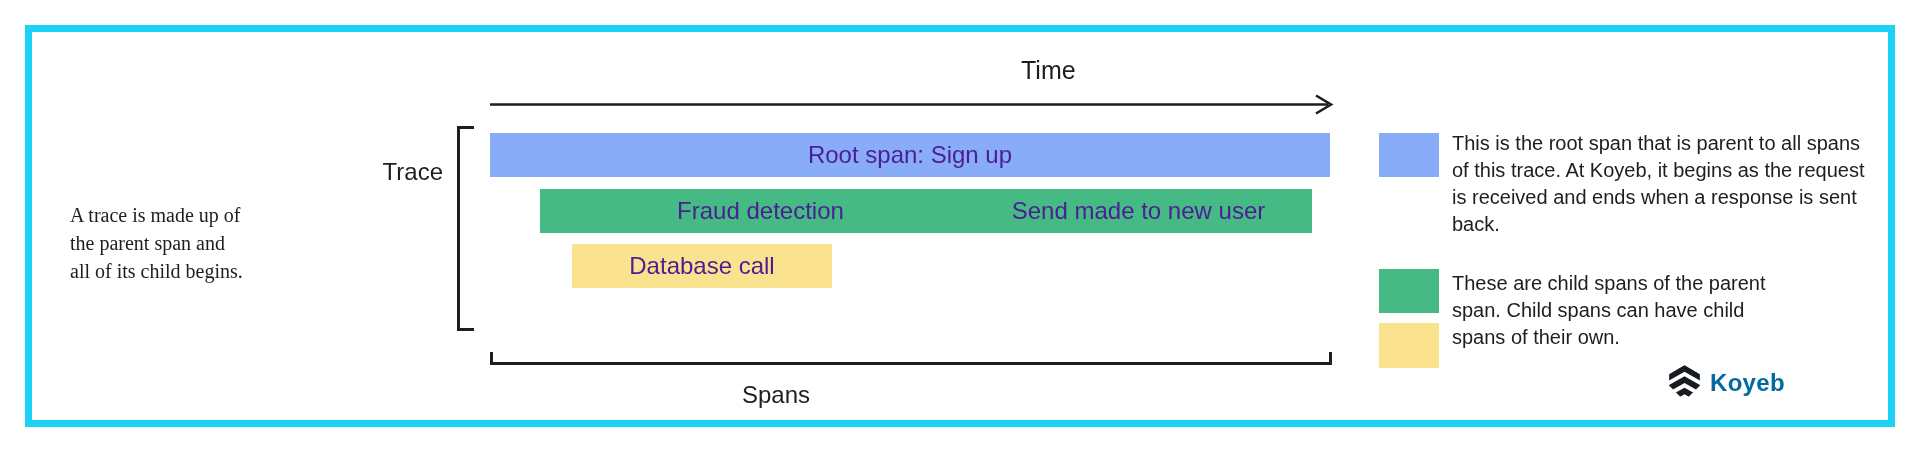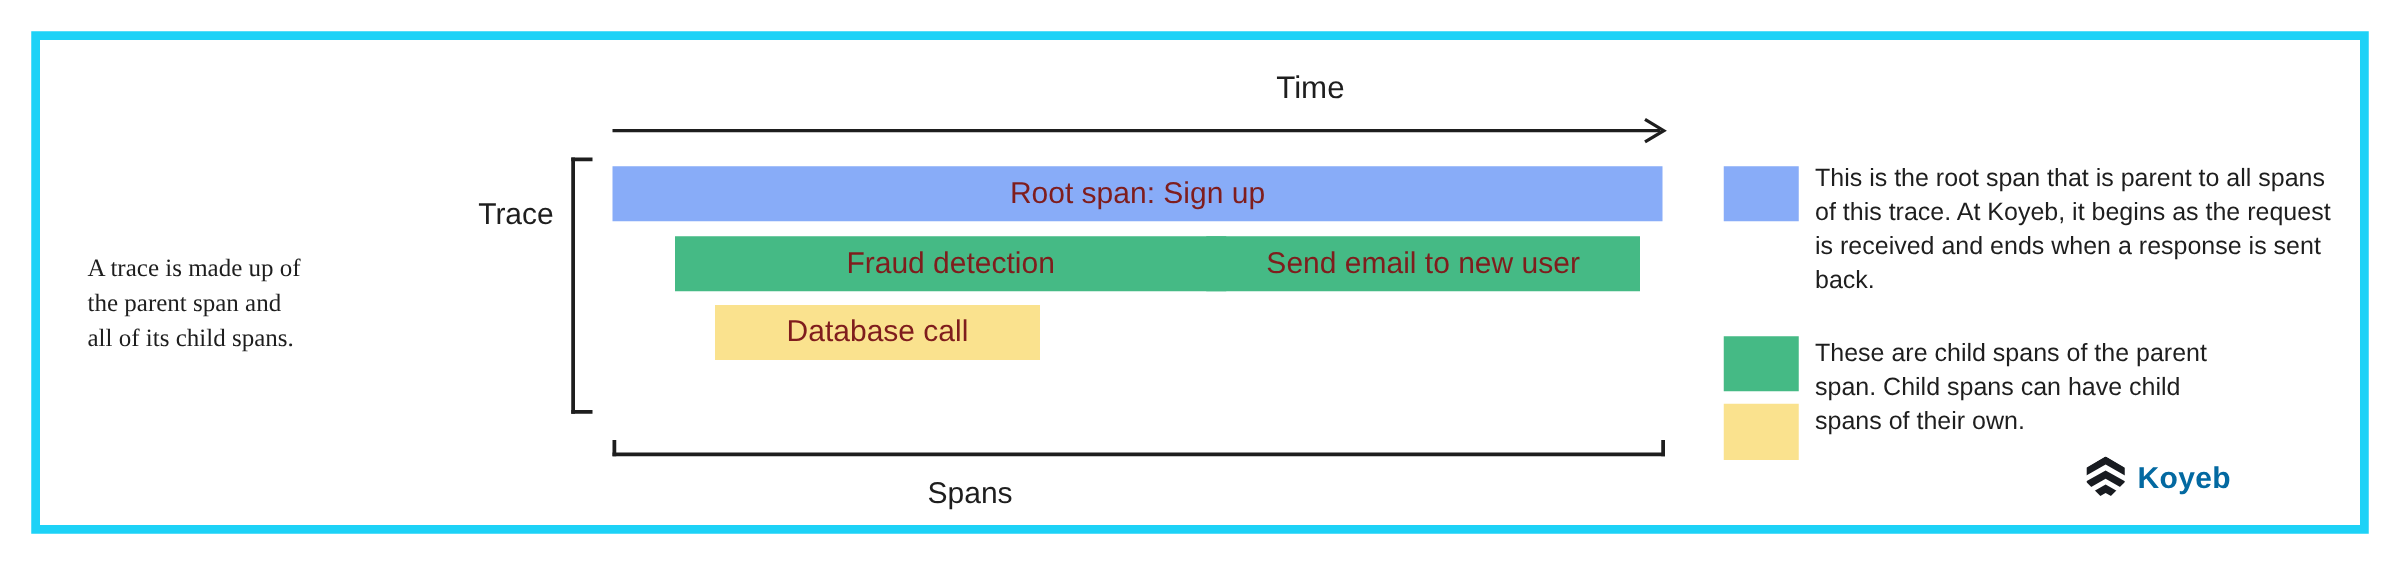--- a/index.html
+++ b/index.html
@@ -37,21 +37,21 @@
   }
   .trace-bracket {
     position: absolute; left: 457px; top: 126px;
     width: 17px; height: 205px;
     border: 3px solid #1e1e1e; border-right: none;
   }
 
   .bar {
     position: absolute; height: 44px;
     display: flex; align-items: center; justify-content: center;
-    font-size: 24px; color: #7f1d1d;
+    font-size: 24px; color: #4c1d95;
   }
   .bar-root  { left: 490px; top: 133px; width: 840px; }
   .bar-fraud { left: 540px; top: 189px; width: 441px; }
   .bar-email { left: 965px; top: 189px; width: 347px; }
   .bar-db    { left: 572px; top: 244px; width: 260px; }
 
   .spans-bracket {
     position: absolute; left: 490px; top: 352px;
     width: 842px; height: 13px;
     border: 3px solid #1e1e1e; border-top: none;
@@ -84,21 +84,21 @@
 </head>
 <body>
 
 <div class="canvas">
 
   <div class="frame" style="border-color: rgb(29, 210, 247);"></div>
 
   <div class="desc">
     <span>A trace is made up of</span>
     <span>the parent span and</span>
-    <span>all of its child spans.</span>
+    <span>all of its child begins.</span>
   </div>
 
   <div class="time-label">Time</div>
 
   <svg class="time-arrow" width="850" height="24" viewBox="0 0 850 24">
     <line x1="1" y1="12.5" x2="839" y2="12.5" stroke="#1e1e1e" stroke-width="2.6"></line>
     <path d="M827 3.5 L842 12.5 L827 21.5" fill="none" stroke="#1e1e1e" stroke-width="2.6"></path>
   </svg>
 
   <div class="trace-label">Trace</div>
@@ -106,21 +106,21 @@
 
   <div class="bar bar-root" style="background: rgb(136, 172, 248);">
     <span>Root span: Sign up</span>
   </div>
 
   <div class="bar bar-fraud" style="background: rgb(69, 186, 133);">
     <span>Fraud detection</span>
   </div>
 
   <div class="bar bar-email" style="background: rgb(69, 186, 133);">
-    <span>Send email to new user</span>
+    <span>Send made to new user</span>
   </div>
 
   <div class="bar bar-db" style="background: rgb(250, 226, 142); justify-content: center;">
     <span>Database call</span>
   </div>
 
   <div class="spans-bracket"></div>
   <div class="spans-label">Spans</div>
 
   <div class="swatch swatch-root" style="background: rgb(136, 172, 248);"></div>

